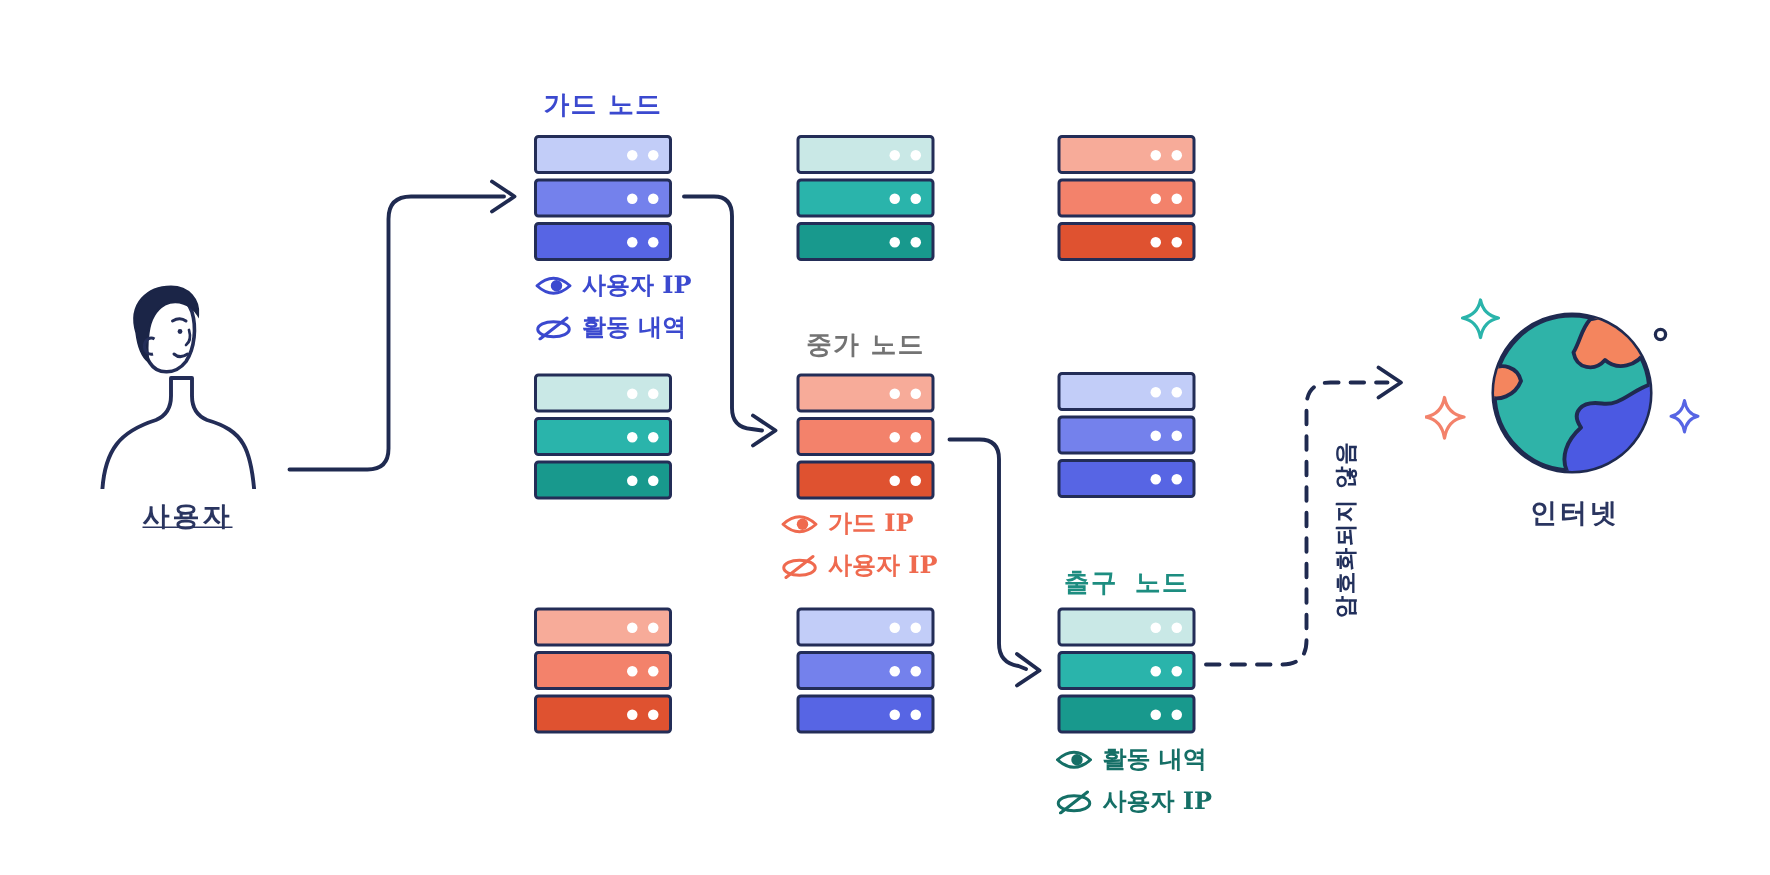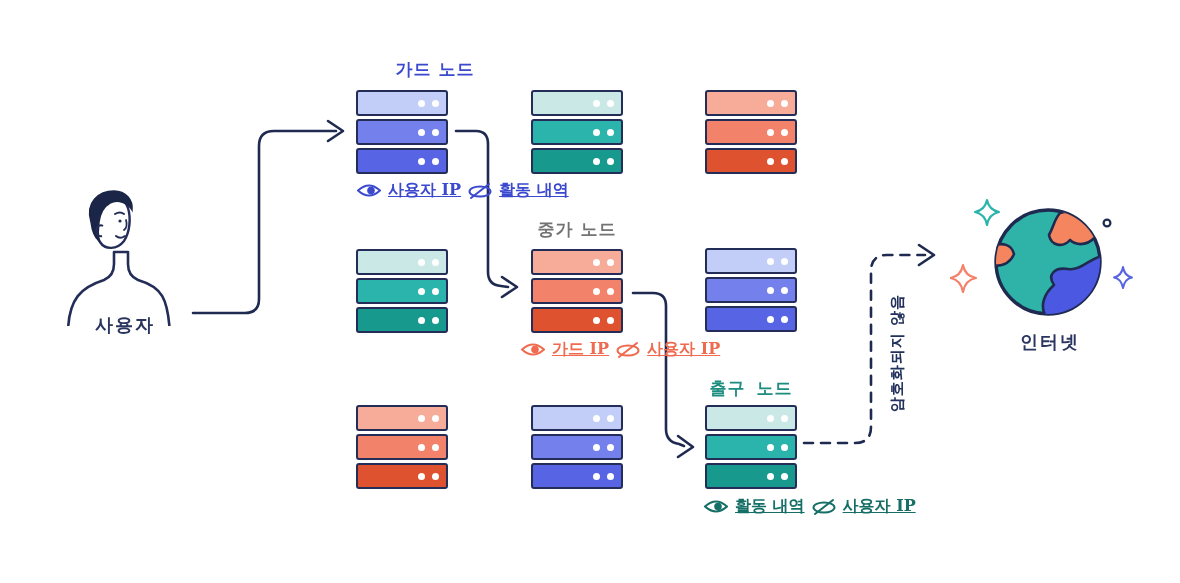--- a/index.html
+++ b/index.html
@@ -22,21 +22,21 @@
   }
   .b1{background:#c2cdf8;} .b2{background:#7481ec;} .b3{background:#5765e4;}
   .t1{background:#c9e8e6;} .t2{background:#2ab4ab;} .t3{background:#18998d;}
   .o1{background:#f7ab99;} .o2{background:#f3826b;} .o3{background:#df5230;}
 
   
   .node-title{position:absolute;width:92px;text-align:center;font-size:17px;font-weight:bold;letter-spacing:1px;}
   .title-guard{color:#3b49cf;}
   .title-middle{color:#737373;}
   .title-exit{color:#1d8d80;}
-  .notes{position:absolute;display:flex;flex-direction:row;gap:7px;text-decoration:underline;}
+  .notes{position:absolute;display:flex;flex-direction:column;gap:7px;}
   .note{display:flex;align-items:center;gap:7px;font-size:16px;font-weight:bold;}
   .notes-guard{color:#3b49cf;}
   .notes-middle{color:#ef6a4f;}
   .notes-exit{color:#156f66;}
   .person-label,.globe-label{
     position:absolute;text-align:center;font-size:18px;font-weight:bold;color:#2a3560;letter-spacing:2px;
   }
   .vertical-label{
     position:absolute;left:818px;top:343px;width:160px;height:20px;text-align:center;
     transform:rotate(-90deg);font-size:15px;font-weight:bold;color:#22305c;letter-spacing:1px;
@@ -69,23 +69,23 @@
   <svg class="abs" style="left:58px;top:188px" width="115" height="138" viewBox="0 0 115 138">
     <path d="M10,146 C10,110 24,99 46,92 C53,89 56,84 56,76 L56,64 L70,64 L70,76 C70,84 73,89 80,92 C104,99 110,110 112,146 Z" fill="#ffffff" stroke="#232d57" stroke-width="2.6" stroke-linejoin="round"></path>
     <path d="M43,14 C53,6 66,8 70,20 C73,30 72,44 66,53 C59,62 47,62 42,54 C38,48 37,40 38,30 C39,23 40,18 43,14 Z" fill="#ffffff" stroke="#232d57" stroke-width="2.4" stroke-linejoin="round"></path>
     <path d="M33,34 C27,14 41,3 56,3 C68,3 75,12 74,22 C70,15 60,11 52,15 C45,19 42,26 41,34 C40,41 40,47 41,53 C36,49 34,42 33,34 Z" fill="#1b2547" stroke="#1b2547" stroke-width="1.5"></path>
     <path d="M45,38 a4.6,5.4 0 1 0 -1,10" fill="none" stroke="#232d57" stroke-width="2"></path>
     <path d="M57,26 q5,-3 9,0" fill="none" stroke="#232d57" stroke-width="2" stroke-linecap="round"></path>
     <circle cx="62" cy="33" r="1.6" fill="#232d57"></circle>
     <path d="M68,32 q2,7 -2,10" fill="none" stroke="#232d57" stroke-width="1.8" stroke-linecap="round"></path>
     <path d="M58,48 q4,3.5 9,0" fill="none" stroke="#232d57" stroke-width="2" stroke-linecap="round"></path>
   </svg>
-  <div class="person-label" style="left:85px;top:313px;width:80px;">사용자</div>
-
-  <div class="node-title title-guard" style="left:356px;top:58px;margin-left:33px;">가드 노드</div>
+  <div class="person-label" style="left:85px;top:332px;width:80px;text-decoration:underline;">사용자</div>
+
+  <div class="node-title title-guard" style="left:356px;top:58px;">가드 노드</div>
   <div class="stack" style="left:356px;top:90px;">
     <div class="server b1"></div>
     <div class="server b2"></div>
     <div class="server b3"></div>
   </div>
   <div class="notes notes-guard" style="left:357px;top:180px;">
     <div class="note">
       <svg width="24" height="15" viewBox="0 0 24 15">
         <path d="M1,7.5 Q12,-2.5 23,7.5 Q12,17.5 1,7.5 Z" fill="none" stroke="currentColor" stroke-width="2"></path>
         <circle cx="14" cy="7.5" r="3.8" fill="currentColor"></circle>

